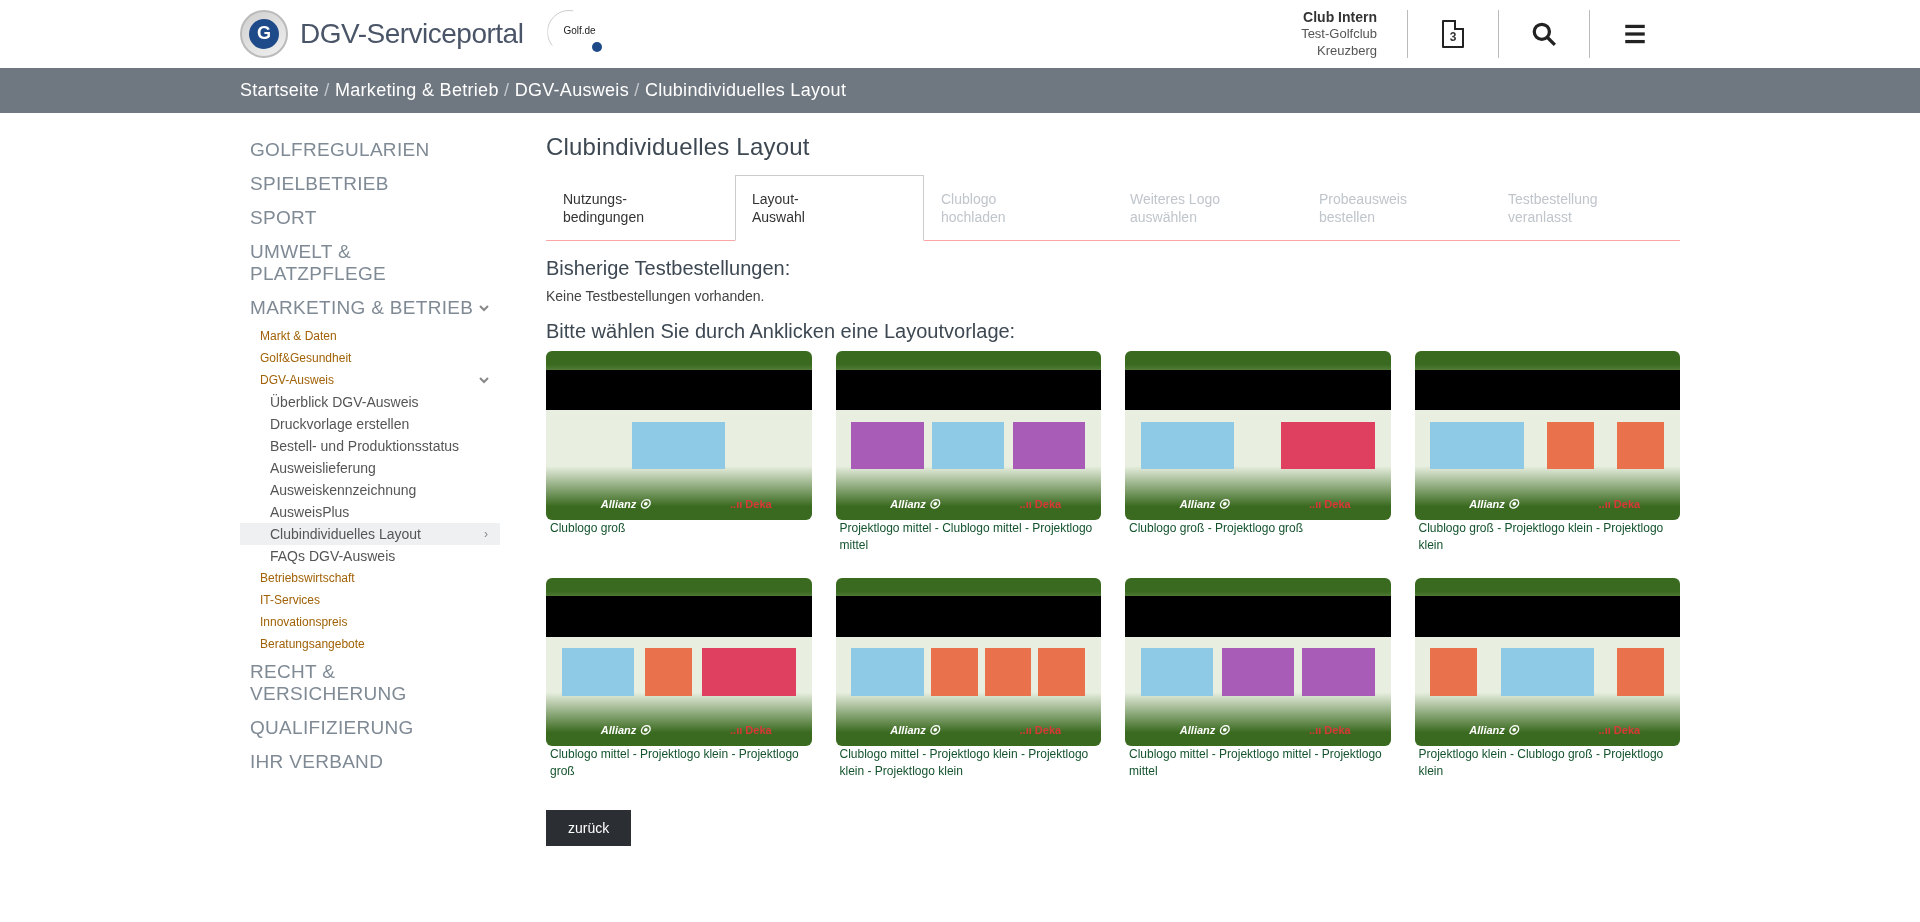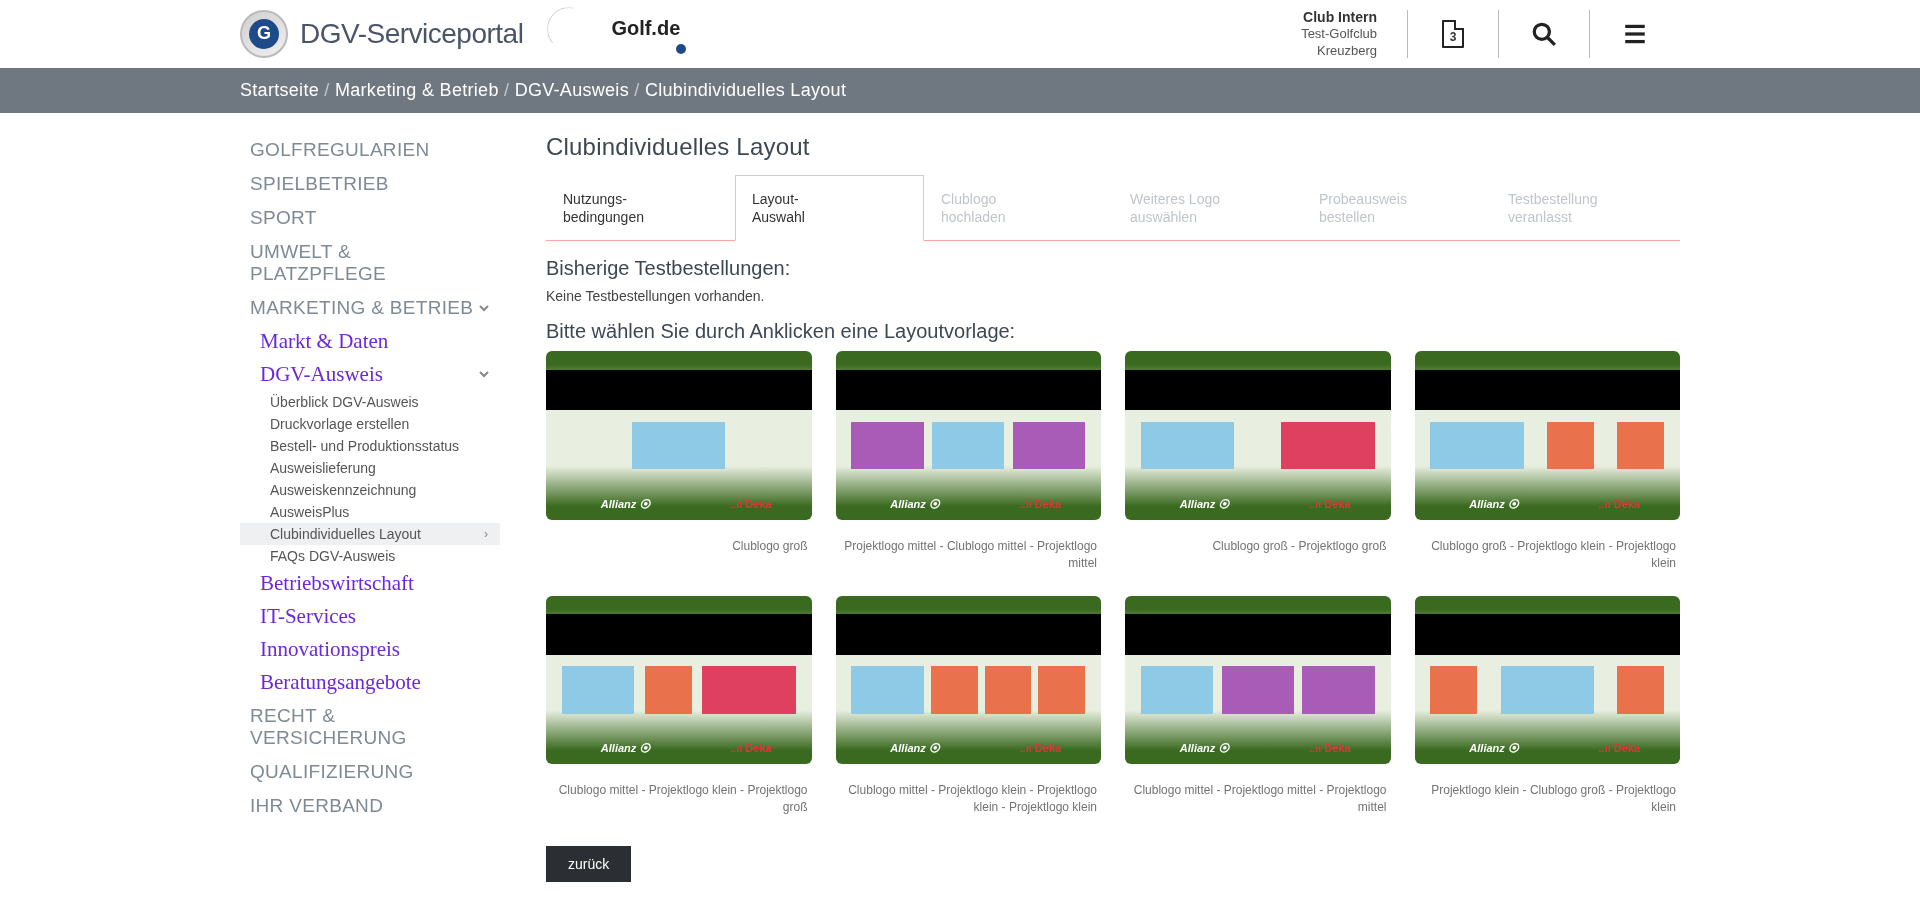--- a/index.html
+++ b/index.html
@@ -5,21 +5,21 @@
     * { margin: 0; padding: 0; box-sizing: border-box; }
     body { font-family: Arial, Helvetica, sans-serif; background: #fff; color: #333; }
     
     
     .header { display: flex; align-items: center; justify-content: space-between; padding: 8px 240px 8px 240px; background: #fff; }
     .header-left { display: flex; align-items: center; gap: 12px; }
     .logo-badge { width: 48px; height: 48px; border-radius: 50%; background: linear-gradient(145deg,#d0d0d0,#f0f0f0); display:flex; align-items:center; justify-content:center; position:relative; border:2px solid #bbb;}
     .logo-badge-inner { width:30px; height:30px; border-radius:50%; background:#1e4a8a; display:flex; align-items:center; justify-content:center; color:#fff; font-weight:bold; font-size:18px; }
     .portal-title { font-family: 'Arial Narrow', Arial, sans-serif; font-size: 28px; color:#4a5568; letter-spacing:-0.5px; }
     .golf-de { position: relative; margin-left: 18px; padding: 6px 10px 16px 10px; }
-    .golf-de-text { font-weight: bold; font-size: 20px; color:#222;margin-left:48px; }
+    .golf-de-text { font-weight: normal; font-size: 10px; color:#222; }
     .golf-de-dot { width:10px; height:10px; background:#1e4a8a; border-radius:50%; position:absolute; right:4px; bottom:2px;}
     .golf-de-arc { position:absolute; width:44px; height:44px; border:1px solid #ccc; border-radius:50%; top:-4px; left:-6px; clip-path: polygon(0 0, 60% 0, 0 100%);}
     
     .header-right { display:flex; align-items:center; gap:0; }
     .club-info { text-align: right; line-height: 1.3; padding-right: 30px;}
     .club-info .strong { font-weight: bold; font-size: 14px; }
     .club-info .sub { font-size: 13px; color:#555;}
     .hi-sep { width:1px; height:48px; background:#bbb; }
     .hi-cell { width: 90px; display:flex; align-items:center; justify-content:center;}
     .doc-icon { position:relative; width:22px; height:28px; border:2px solid #222; border-radius:1px;}
@@ -33,21 +33,21 @@
     .breadcrumb-bar .current { color:#fff; }
     
     
     .page { display:flex; padding: 20px 240px 40px 240px; gap: 46px; align-items:flex-start;}
     
     
     .sidebar { width: 260px; flex-shrink:0; font-family:'Arial Narrow', Arial, sans-serif;}
     .side-top { color:#7f8a95; font-size:19px; padding: 6px 10px; cursor:pointer; letter-spacing:0.3px; text-transform:uppercase;}
     .side-top.row { display:flex; justify-content:space-between; align-items:center;}
     .chev { width:12px; height:12px; }
-    .side-sub { color:#6d28d9; font-size:21px; padding: 4px 10px 4px 20px; cursor:pointer; font-family:Liberation Serif, serif;}
+    .side-sub { color:#a16207; font-size:12px; padding: 4px 10px 4px 20px; cursor:pointer; font-family:Liberation Sans, sans-serif;}
     .side-sub.row { display:flex; justify-content:space-between; align-items:center;}
     .side-item { font-family: Arial, sans-serif; color:#555; font-size:14px; padding: 3px 12px 3px 30px; cursor:pointer;}
     .side-item.active { background:#eef0f2; display:flex; justify-content:space-between; align-items:center;}
     .side-item.active .arrow { color:#888; font-size:12px;}
     
     
     .main { flex:1; }
     .page-title { font-family:'Arial Narrow', Arial, sans-serif; font-size:24px; color:#3d4852; margin-bottom:14px; letter-spacing:0.2px;}
     
     
@@ -69,21 +69,21 @@
     .lg-gross { flex: 0 0 40%; }
     .lg-mittel { flex: 0 0 31%; }
     .lg-klein { flex: 0 0 20%; }
     .c-blue { background:#8ecae6;}
     .c-purple { background:#a85bb7;}
     .c-red { background:#e04060;}
     .c-orange { background:#e9724c;}
     .brands { position:absolute; bottom:6%; left:15px; right:0; display:flex; justify-content:space-around; font-size:11px; font-weight:bold;}
     .brand-a { color:#fff; font-style:italic;}
     .brand-d { color:#d93838;}
-    .card-label { text-align:right; font-size:12px; color:#737373; margin-top:18px; line-height:1.4; padding: 0 4px;}
+    .card-label { text-align:left; font-size:12px; color:#14532d; margin-top:0; line-height:1.4; padding: 0 4px;}
     
     .btn-back { background:#2b2f33; color:#fff; border:none; padding: 10px 22px; font-size:14px; cursor:pointer;}
     
     
     .logos.center1 { justify-content:center;}
     .logos.spread { justify-content:space-between;}
   </style>
 </head>
 <body>
 
@@ -144,20 +144,21 @@
     <div class="side-top">SPORT</div>
     <div class="side-top">UMWELT &amp; PLATZPFLEGE</div>
     <div class="side-top row">
       <span>MARKETING &amp; BETRIEB</span>
       <svg class="chev" viewBox="0 0 12 12" fill="none" stroke="#888" stroke-width="2">
           <polyline points="2,4 6,8 10,4"></polyline>
         </svg>
     </div>
 
     <div class="side-sub">Markt &amp; Daten</div>
+    <div class="side-sub">Golf&amp;Gesundheit</div>
     <div class="side-sub row">
       <span>DGV-Ausweis</span>
       <svg class="chev" viewBox="0 0 12 12" fill="none" stroke="#888" stroke-width="2">
           <polyline points="2,4 6,8 10,4"></polyline>
         </svg>
     </div>
 
     <div class="side-item">Überblick DGV-Ausweis</div>
     <div class="side-item">Druckvorlage erstellen</div>
     <div class="side-item">Bestell- und Produktionsstatus</div>

